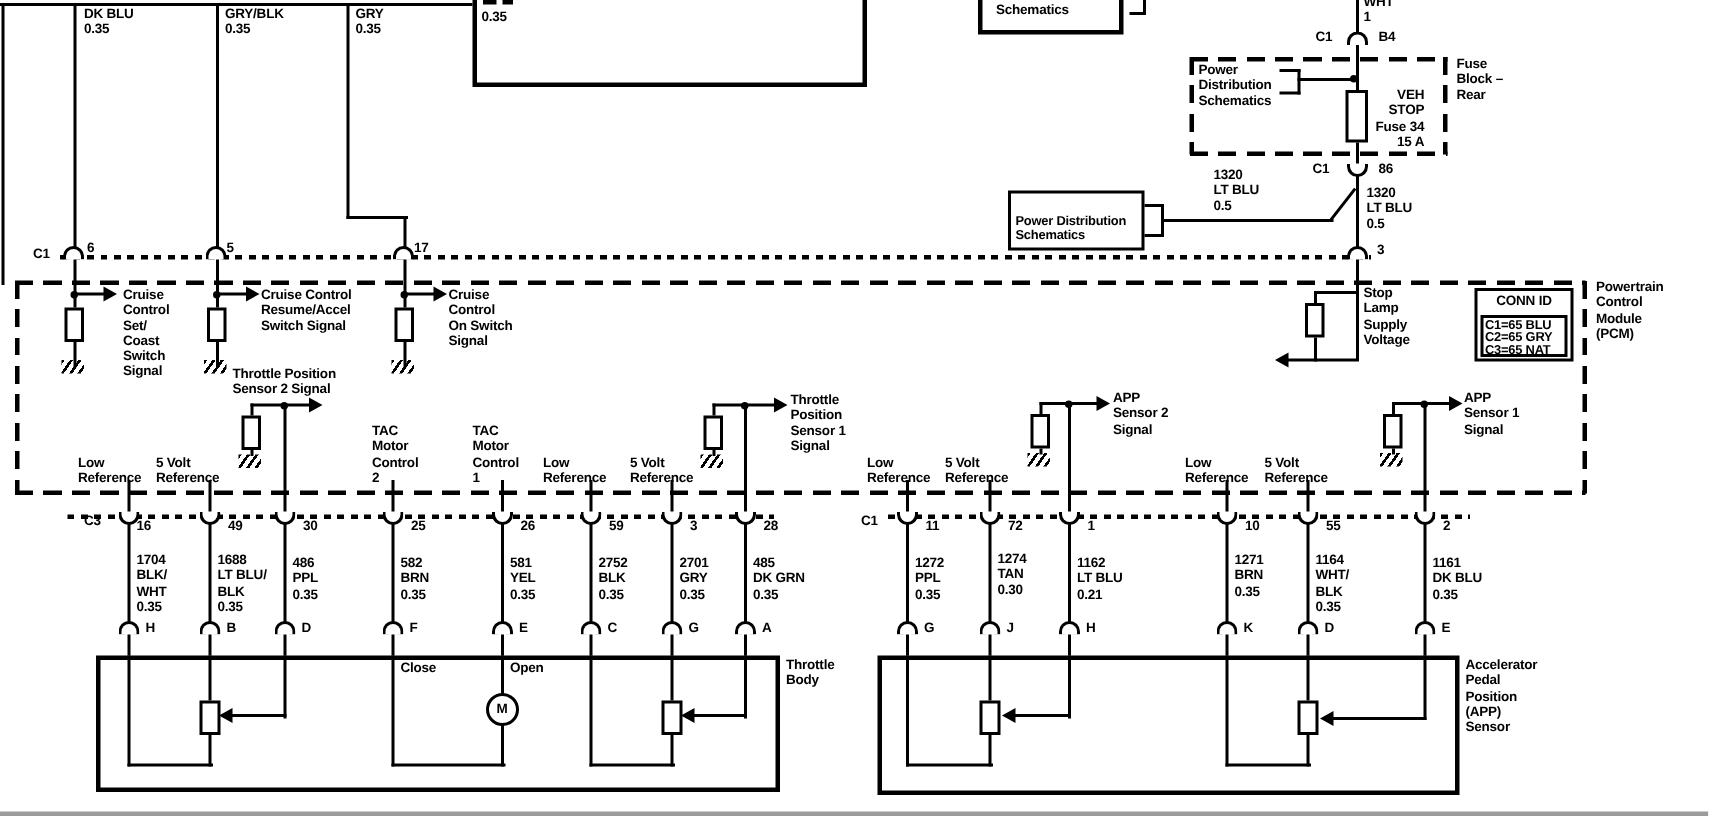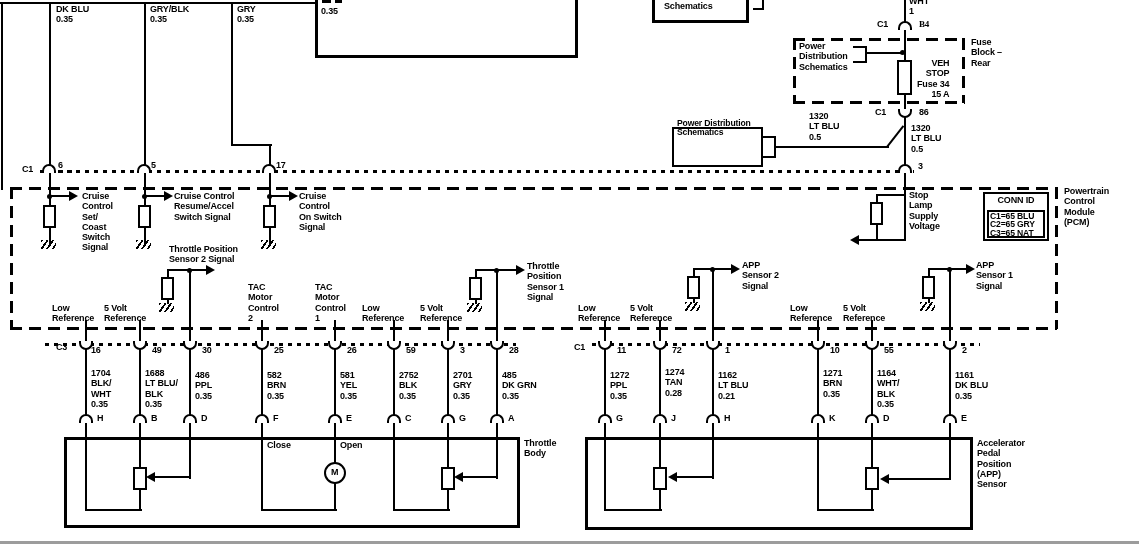--- a/index.html
+++ b/index.html
@@ -57,21 +57,21 @@
   <div class="h" style="left:231px;top:144px;width:41px;"></div>
   <div class="v" style="left:269px;top:144px;height:101px;"></div>
   <div class="lbl" style="left:237px;top:4px;">GRY
 0.35</div>
 
   <div class="v" style="left:904px;top:0;height:240px;"></div>
   <div class="lbl" style="left:909px;top:-4px;">WHT
 1</div>
   <div class="dome" style="left:898px;top:21px;"></div>
   <div class="lbl" style="left:877px;top:19px;">C1</div>
-  <div class="lbl" style="left:919px;top:19px;font-family:Liberation Serif, serif;">B4</div>
+  <div class="lbl" style="left:919px;top:19px;">B4</div>
 
   <div class="dashH" style="left:793px;top:38px;width:172px;"></div>
   <div class="dashH" style="left:793px;top:101px;width:172px;"></div>
   <div class="dashV" style="left:793px;top:38px;height:65px;"></div>
   <div class="dashV" style="left:962px;top:38px;height:65px;"></div>
   <div class="lbl" style="left:799px;top:41px;">Power
 Distribution
 Schematics</div>
   <div class="h" style="left:853px;top:46px;width:14px;"></div>
   <div class="h" style="left:853px;top:61px;width:14px;"></div>
@@ -91,21 +91,21 @@
   <div class="lbl" style="left:875px;top:107px;">C1</div>
   <div class="lbl" style="left:919px;top:107px;">86</div>
   <div class="lbl" style="left:809px;top:111px;">1320
 LT BLU
 0.5</div>
   <div class="lbl" style="left:911px;top:123px;">1320
 LT BLU
 0.5</div>
 
   <div class="box" style="left:672px;top:127px;width:91px;height:40px;"></div>
-  <div class="lbl sm" style="left:677px;top:119px;">Power Distribution
+  <div class="lbl sm" style="left:677px;top:143px;">Power Distribution
 Schematics</div>
   <div class="h" style="left:763px;top:136px;width:13px;"></div>
   <div class="h" style="left:763px;top:156px;width:13px;"></div>
   <div class="v" style="left:774px;top:136px;height:22px;"></div>
   <div class="h" style="left:774px;top:146px;width:115px;"></div>
   <div class="h" style="left:887px;top:146px;width:27px;transform:rotate(-52deg);transform-origin:0 50%;"></div>
 
   <div class="dotH" style="left:40px;top:170px;width:874px;"></div>
   <div class="lbl" style="left:22px;top:164px;">C1</div>
   <div class="dome" style="left:42px;top:164px;"></div>
@@ -173,21 +173,21 @@
 Lamp
 Supply
 Voltage</div>
 
   <div class="v" style="left:167px;top:269px;height:35px;"></div>
   <div class="h" style="left:167px;top:269px;width:40px;"></div>
   <div class="tri-r" style="left:206px;top:265px;"></div>
   <div class="dot" style="left:187px;top:268px;"></div>
   <div class="res" style="left:161px;top:277px;"></div>
   <div class="gnd" style="left:159px;top:303px;"></div>
-  <div class="lbl" style="left:169px;top:244px;">Throttle Position
+  <div class="lbl" style="left:155px;top:244px;">Throttle Position
 Sensor 2 Signal</div>
 
   <div class="v" style="left:475px;top:269px;height:35px;"></div>
   <div class="h" style="left:475px;top:269px;width:42px;"></div>
   <div class="tri-r" style="left:516px;top:265px;"></div>
   <div class="dot" style="left:494px;top:268px;"></div>
   <div class="res" style="left:469px;top:277px;"></div>
   <div class="gnd" style="left:467px;top:303px;"></div>
   <div class="lbl" style="left:527px;top:261px;">Throttle
 Position
@@ -345,21 +345,21 @@
   <div class="lbl" style="left:725px;top:345px;">1</div>
   <div class="lbl" style="left:830px;top:345px;">10</div>
   <div class="lbl" style="left:884px;top:345px;">55</div>
   <div class="lbl" style="left:962px;top:345px;">2</div>
 
   <div class="lbl" style="left:610px;top:370px;">1272
 PPL
 0.35</div>
   <div class="lbl" style="left:665px;top:367px;">1274
 TAN
-0.28</div>
+0.30</div>
   <div class="lbl" style="left:718px;top:370px;">1162
 LT BLU
 0.21</div>
   <div class="lbl" style="left:823px;top:368px;">1271
 BRN
 0.35</div>
   <div class="lbl" style="left:877px;top:368px;">1164
 WHT/
 BLK
 0.35</div>

